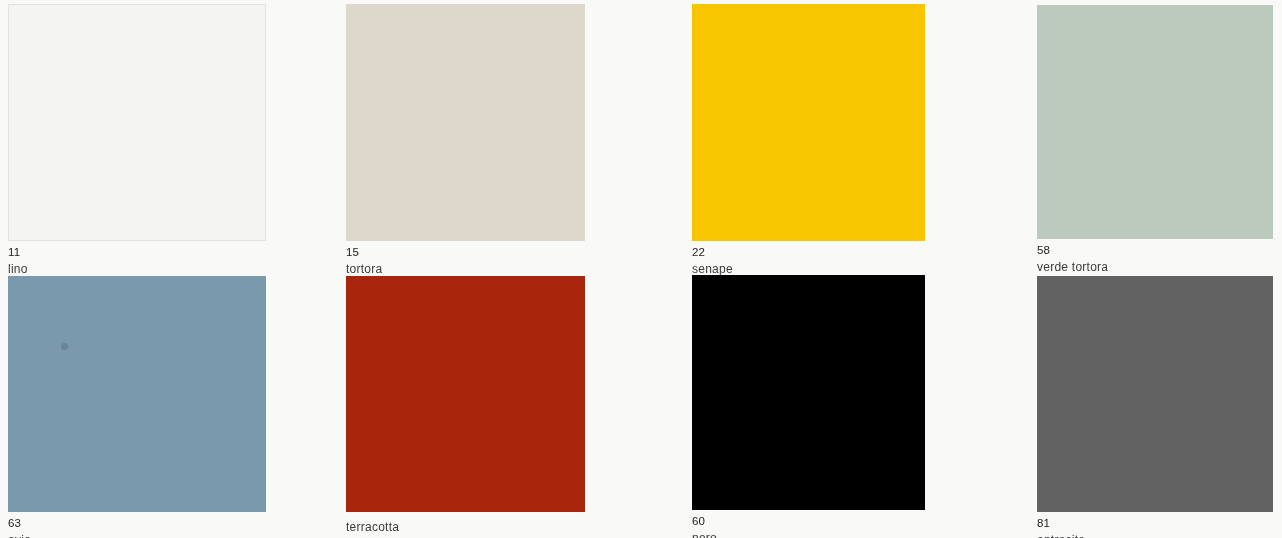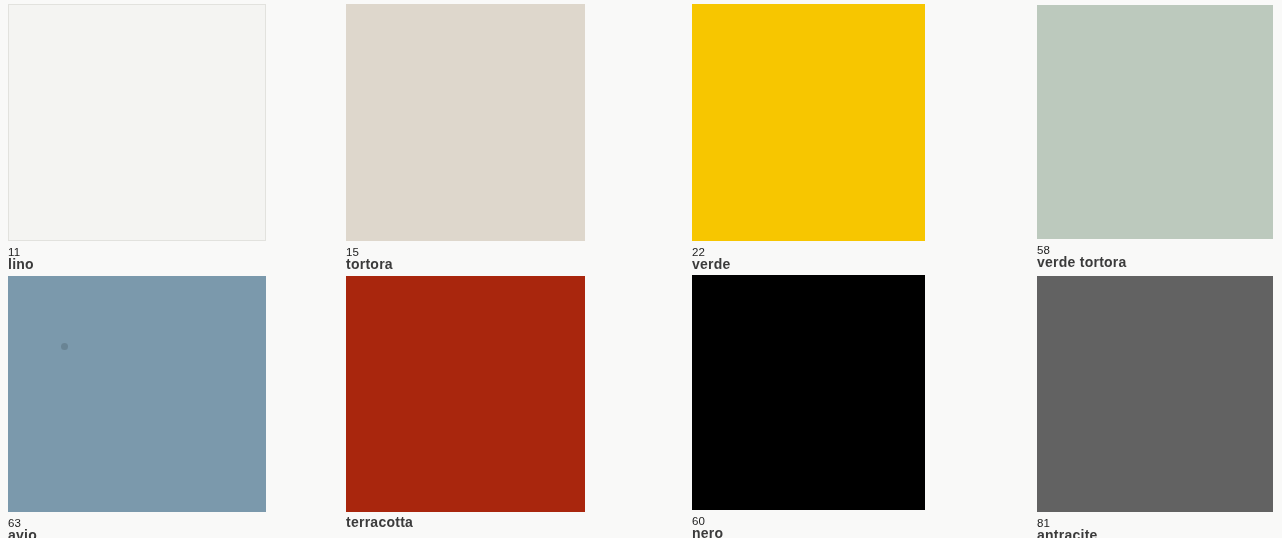--- a/index.html
+++ b/index.html
@@ -43,25 +43,26 @@
     display: block;
     font-size: 11.5px;
     line-height: 13px;
     color: #1c1c1c;
     letter-spacing: 0.1px;
     font-weight: 400;
   }
 
   .swatch-name {
     display: block;
-    font-size: 14px;
+    margin-top: 5px;
+    font-size: 12px;
     line-height: 10px;
     color: #3b3b3b;
     letter-spacing: 0.25px;
-    font-weight: 700;
+    font-weight: 400;
   }
 
   
   .col-0 { left: 8px;    width: 258px; }
   .col-1 { left: 346px;  width: 239px; }
   .col-2 { left: 692px;  width: 233px; }
   .col-3 { left: 1037px; width: 236px; }
 
   .row-0 { top: 4px; }
   .row-1 { top: 275px; }
@@ -110,21 +111,21 @@
     <div class="swatch-meta">
       <span class="swatch-code">15</span>
       <span class="swatch-name">tortora</span>
     </div>
   </div>
 
   <div class="swatch-cell col-2 row-0 cell-22">
     <span class="swatch-chip" style="background: rgb(247, 198, 0);"></span>
     <div class="swatch-meta">
       <span class="swatch-code">22</span>
-      <span class="swatch-name">verde</span>
+      <span class="swatch-name">senape</span>
     </div>
   </div>
 
   <div class="swatch-cell col-3 row-0 cell-58">
     <span class="swatch-chip" style="background: rgb(188, 201, 189);"></span>
     <div class="swatch-meta">
       <span class="swatch-code">58</span>
       <span class="swatch-name">verde tortora</span>
     </div>
   </div>

